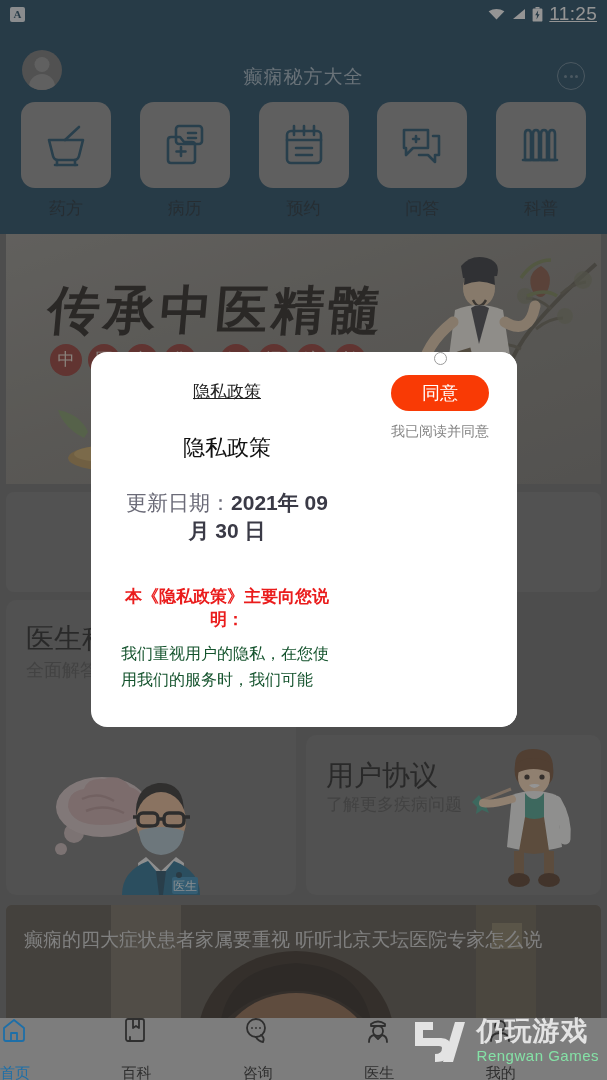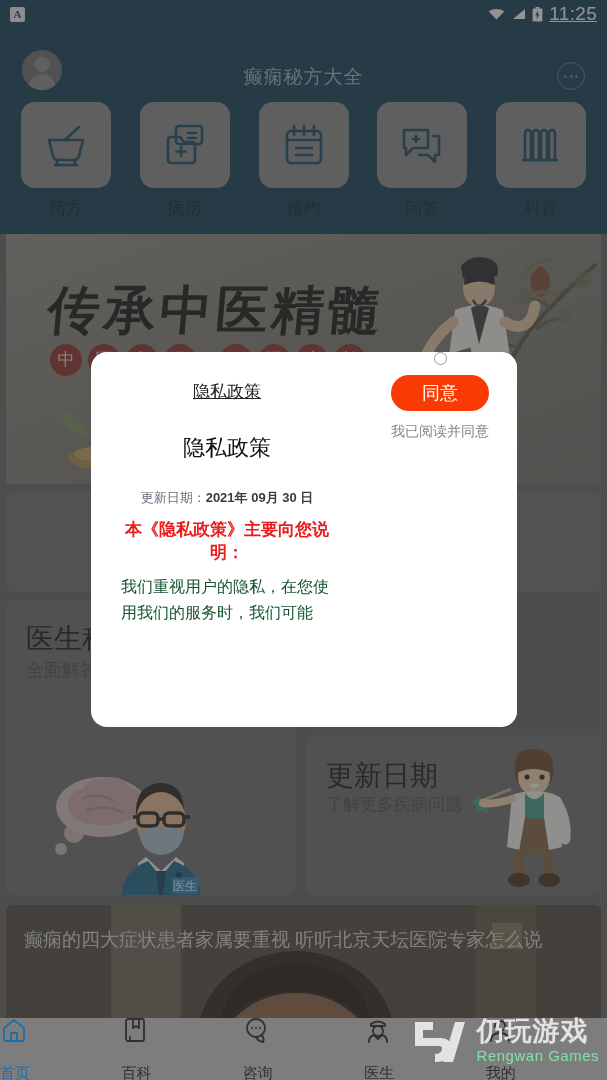--- a/index.html
+++ b/index.html
@@ -145,21 +145,21 @@
     position: absolute; left: 91px; top: 352px; width: 426px; height: 375px;
     background: #ffffff; border-radius: 16px; z-index: 50; overflow: hidden;
     display: flex; flex-direction: row;
   }
   .dlg-scroll { flex: 1; overflow: hidden; padding: 28px 30px 0; text-align: center; }
   .dlg-link-title {
     font-size: 17px; color: #222; text-decoration: underline; display: inline-block;
     margin-bottom: 30px;
   }
   .dlg-h1 { font-size: 22px; color: #111; margin-bottom: 26px; }
-  .dlg-date { font-size: 13px; color: #6b6b78; margin-bottom: 11px; }
+  .dlg-date { font-size: 21px; color: #6b6b78; margin-bottom: 40px; }
   .dlg-date b { color: #3a3a46; }
   .dlg-red { font-size: 17px; color: #ea1c1c; font-weight: bold; margin-bottom: 10px; }
   .dlg-para { font-size: 16px; color: #14532d; line-height: 1.6; text-align: left; }
 
   .dlg-foot { padding: 0 28px 16px; text-align: center; background: #fff; }
   .agree-row {
     display: flex; align-items: center; justify-content: center; gap: 9px; margin-bottom: 10px;
   }
   .radio {
     width: 13px; height: 13px; border: 1.4px solid #9a9a9a; border-radius: 50%; flex: none;
@@ -362,21 +362,21 @@
             <path d="M140 162 L155 176 L170 162 L178 168 L176 200 L134 200 L132 168 Z" fill="#f2f2f2"></path>
             <path d="M116 200 Q116 176 142 166 L155 182 L168 166 Q194 176 194 200 Z" fill="#17648a"></path>
             <path d="M150 176 L160 176 L157 200 L153 200 Z" fill="#12405c"></path>
             <rect x="166" y="182" width="26" height="17" rx="2" fill="#2b86b5"></rect>
             <text x="179" y="195" font-size="12" fill="#e6f2f8" text-anchor="middle" font-family="Liberation Sans, sans-serif">医生</text>
             <circle cx="173" cy="180" r="3" fill="#14384d"></circle>
           </svg>
         </div>
 
         <div class="promo small">
-          <span class="ptitle">更新日期</span>
+          <span class="ptitle">用户协议</span>
           <span class="psub">了解更多疾病问题</span>
           <svg width="130" height="150" viewBox="0 0 130 150" style="position:absolute;right:4px;bottom:2px">
             <path d="M14 58 L44 46" stroke="#c9a98c" stroke-width="3"></path>
             <path d="M12 52 l4 6 7 -1 -4 6 3 7 -7 -3 -6 4 1 -7 -5 -5 Z" fill="#3f9e87"></path>
             <path d="M48 22 Q48 6 66 6 Q86 6 86 24 Q88 38 80 42 L54 42 Q46 36 48 22 Z" fill="#6a4326"></path>
             <ellipse cx="67" cy="34" rx="16" ry="18" fill="#f6d2b0"></ellipse>
             <path d="M50 20 Q66 10 84 20 L84 30 Q66 22 50 30 Z" fill="#6a4326"></path>
             <circle cx="60" cy="34" r="2.6" fill="#2c2119"></circle>
             <circle cx="75" cy="34" r="2.6" fill="#2c2119"></circle>
             <path d="M62 42 Q67 48 73 42 Q68 40 62 42 Z" fill="#ffffff"></path>

